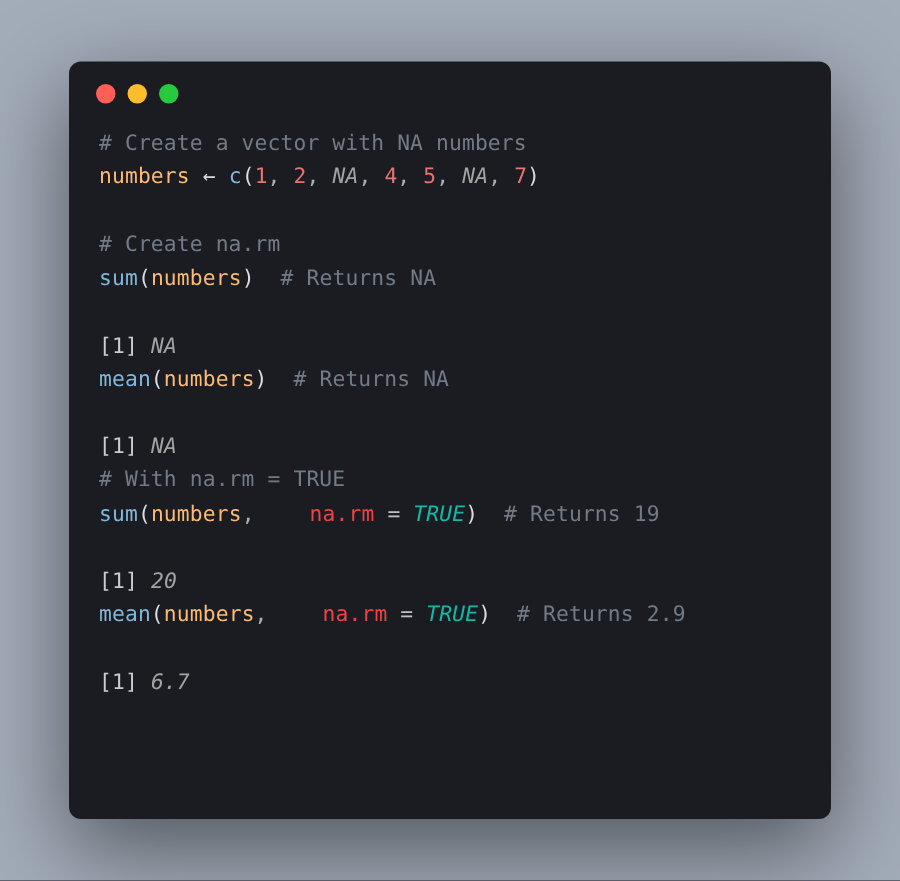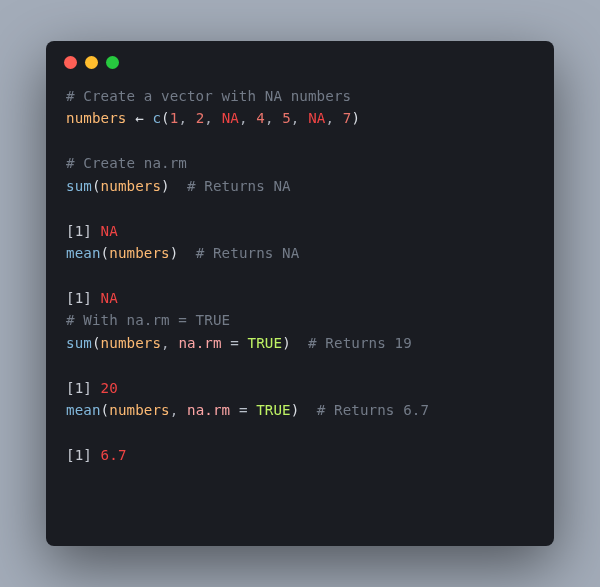--- a/index.html
+++ b/index.html
@@ -46,26 +46,26 @@
       line-height: 1.58;
       white-space: pre;
       color: #d9dde3;
       letter-spacing: 0.1px;
     }
     .c-comment { color: #737b88; }
     .c-ident   { color: #fdba74; }
     .c-op      { color: #d9dde3; }
     .c-func    { color: #82b8dc; }
     .c-num     { color: #e8746b; }
-    .c-na      { color: #ef4444; }
+    .c-na      { color: #a3a3a3; font-style: italic; }
     .c-paren   { color: #d9dde3; }
     .c-comma   { color: #a9aeb8; }
-    .c-arg     { color: #fca5a5; }
+    .c-arg     { color: #ef4444; margin-left: 28px; }
     .c-eq      { color: #b9c0ca; }
-    .c-true    { color: #bef264; }
+    .c-true    { color: #14b8a6; font-style: italic; }
     .c-output  { color: #c7cbd3; }
     .c-outbr   { color: #c7cbd3; }
   </style>
 </head>
 <body>
 
 <div class="window">
   <div class="titlebar">
     <div class="dot dot-red"></div>
     <div class="dot dot-yellow"></div>
@@ -78,16 +78,16 @@
 <span class="c-func">sum</span><span class="c-paren">(</span><span class="c-ident">numbers</span><span class="c-paren">)</span><span>  </span><span class="c-comment"># Returns NA</span>
 <span></span>
 <span class="c-outbr">[</span><span class="c-output">1</span><span class="c-outbr">] </span><span class="c-na">NA</span>
 <span class="c-func">mean</span><span class="c-paren">(</span><span class="c-ident">numbers</span><span class="c-paren">)</span><span>  </span><span class="c-comment"># Returns NA</span>
 <span></span>
 <span class="c-outbr">[</span><span class="c-output">1</span><span class="c-outbr">] </span><span class="c-na">NA</span>
 <span class="c-comment"># With na.rm = TRUE</span>
 <span class="c-func">sum</span><span class="c-paren">(</span><span class="c-ident">numbers</span><span class="c-comma">, </span><span class="c-arg">na.rm</span><span class="c-eq"> = </span><span class="c-true">TRUE</span><span class="c-paren">)</span><span>  </span><span class="c-comment"># Returns 19</span>
 <span></span>
 <span class="c-outbr">[</span><span class="c-output">1</span><span class="c-outbr">] </span><span class="c-na">20</span>
-<span class="c-func">mean</span><span class="c-paren">(</span><span class="c-ident">numbers</span><span class="c-comma">, </span><span class="c-arg">na.rm</span><span class="c-eq"> = </span><span class="c-true">TRUE</span><span class="c-paren">)</span><span>  </span><span class="c-comment"># Returns 6.7</span>
+<span class="c-func">mean</span><span class="c-paren">(</span><span class="c-ident">numbers</span><span class="c-comma">, </span><span class="c-arg">na.rm</span><span class="c-eq"> = </span><span class="c-true">TRUE</span><span class="c-paren">)</span><span>  </span><span class="c-comment"># Returns 2.9</span>
 <span></span>
 <span class="c-outbr">[</span><span class="c-output">1</span><span class="c-outbr">] </span><span class="c-na">6.7</span></div>
 </div>
 
 </body></html>

